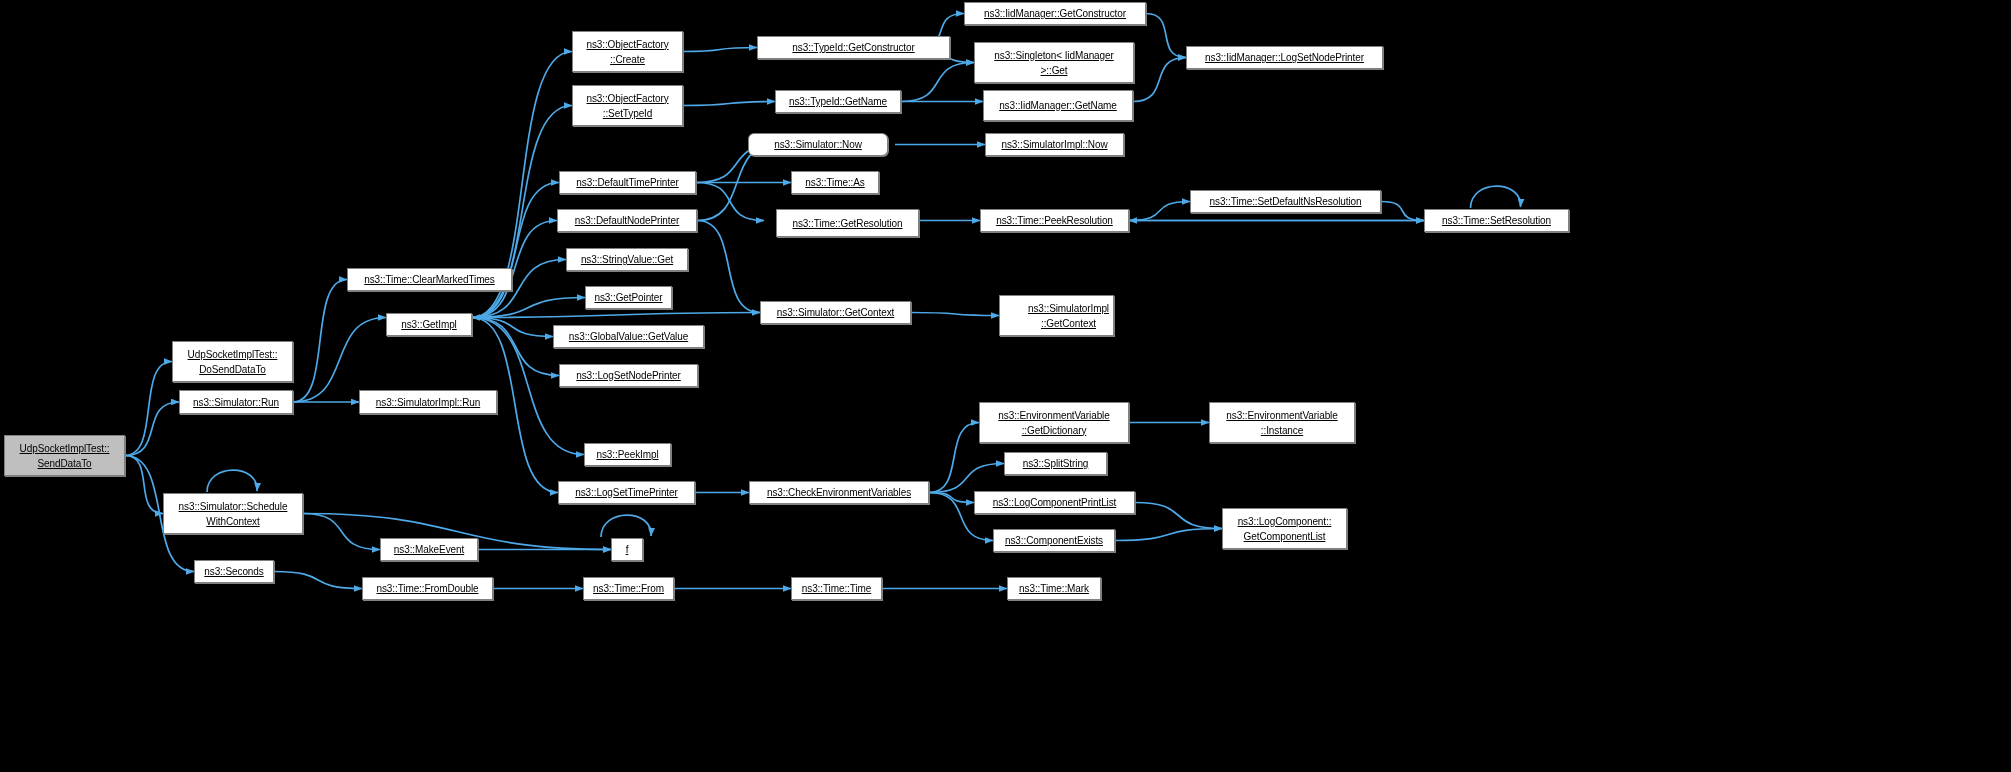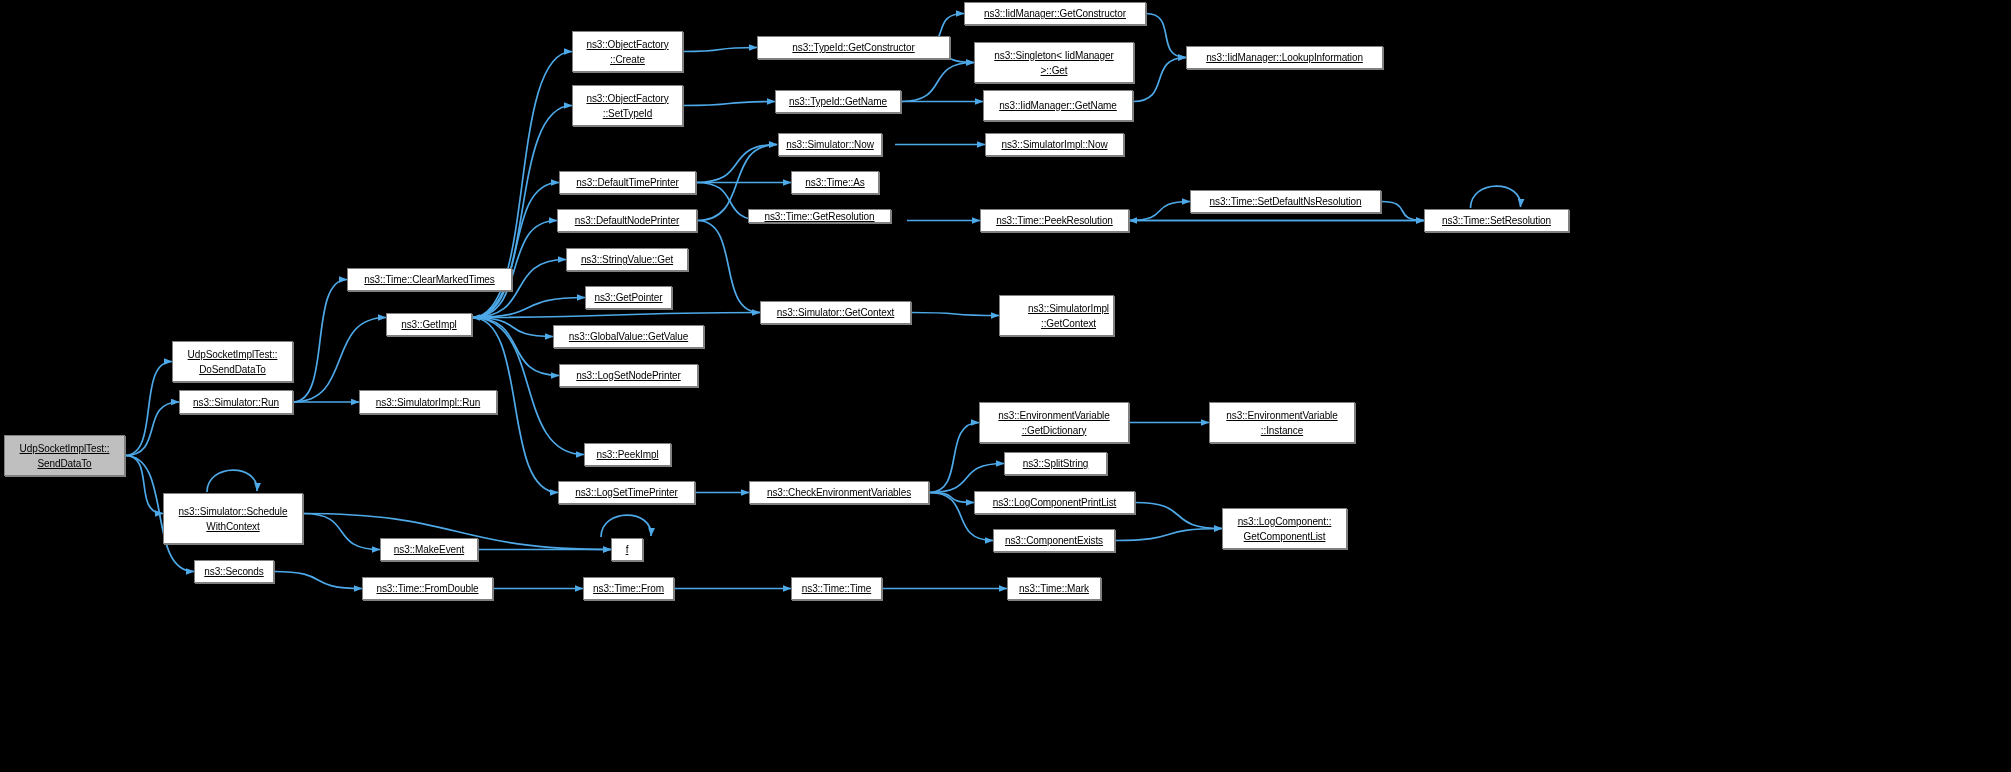--- a/index.html
+++ b/index.html
@@ -113,21 +113,21 @@
         <path d="M1470.5,208 C1470.5,179 1522.5,179 1520.5,207" fill="none" stroke="#4ea9e8" stroke-width="1.7" marker-end="url(#arrow)"></path>
         <path d="M1424,220.5 L1129,220.5" fill="none" stroke="#4ea9e8" stroke-width="1.7" marker-end="url(#arrow)"></path>
       </g>
   </svg>
   <div id="node-layer">
       <div class="node current" style="left: 4px; top: 435px; width: 121px; height: 41px;">UdpSocketImplTest::
 SendDataTo</div>
       <div class="node" style="left: 172px; top: 341px; width: 121px; height: 41px;">UdpSocketImplTest::
 DoSendDataTo</div>
       <div class="node" style="left: 179px; top: 390px; width: 114px; height: 24px;">ns3::Simulator::Run</div>
-      <div class="node" style="left: 163px; top: 493px; width: 140px; height: 51px;">ns3::Simulator::Schedule
+      <div class="node" style="left: 163px; top: 493px; width: 140px; height: 41px;">ns3::Simulator::Schedule
 WithContext</div>
       <div class="node" style="left: 194px; top: 560px; width: 80px; height: 23px;">ns3::Seconds</div>
       <div class="node" style="left: 347px; top: 268px; width: 165px; height: 23px;">ns3::Time::ClearMarkedTimes</div>
       <div class="node" style="left: 386px; top: 306px; width: 86px; height: 23px; margin-top: 7px;">ns3::GetImpl</div>
       <div class="node" style="left: 359px; top: 390px; width: 138px; height: 24px;">ns3::SimulatorImpl::Run</div>
       <div class="node" style="left: 380px; top: 538px; width: 98px; height: 23px;">ns3::MakeEvent</div>
       <div class="node" style="left: 362px; top: 577px; width: 131px; height: 23px; text-align: center;">ns3::Time::FromDouble</div>
       <div class="node" style="left: 572px; top: 31px; width: 111px; height: 41px;">ns3::ObjectFactory
 ::Create</div>
       <div class="node" style="left: 572px; top: 85px; width: 111px; height: 41px;">ns3::ObjectFactory
@@ -137,41 +137,41 @@
       <div class="node" style="left: 566px; top: 248px; width: 122px; height: 23px;">ns3::StringValue::Get</div>
       <div class="node" style="left: 585px; top: 286px; width: 87px; height: 23px;">ns3::GetPointer</div>
       <div class="node" style="left: 553px; top: 325px; width: 151px; height: 23px;">ns3::GlobalValue::GetValue</div>
       <div class="node" style="left: 559px; top: 364px; width: 139px; height: 23px;">ns3::LogSetNodePrinter</div>
       <div class="node" style="left: 584px; top: 443px; width: 87px; height: 23px;">ns3::PeekImpl</div>
       <div class="node" style="left: 558px; top: 481px; width: 137px; height: 23px;">ns3::LogSetTimePrinter</div>
       <div class="node" style="left: 611px; top: 538px; width: 32px; height: 23px;">f</div>
       <div class="node" style="left: 583px; top: 577px; width: 91px; height: 23px;">ns3::Time::From</div>
       <div class="node" style="left: 757px; top: 36px; width: 193px; height: 23px;">ns3::TypeId::GetConstructor</div>
       <div class="node" style="left: 775px; top: 90px; width: 126px; height: 23px;">ns3::TypeId::GetName</div>
-      <div class="node" style="left: 778px; top: 133px; width: 104px; height: 23px;">ns3::Simulator::Now</div>
+      <div class="node" style="left: 748px; top: 133px; width: 140px; height: 23px; border-radius: 6px;">ns3::Simulator::Now</div>
       <div class="node" style="left: 791px; top: 171px; width: 88px; height: 23px;">ns3::Time::As</div>
-      <div class="node" style="left: 748px; top: 209px; width: 143px; height: 14px;">ns3::Time::GetResolution</div>
+      <div class="node" style="left: 776px; top: 209px; width: 143px; height: 28px;">ns3::Time::GetResolution</div>
       <div class="node" style="left: 760px; top: 301px; width: 151px; height: 23px;">ns3::Simulator::GetContext</div>
       <div class="node" style="left: 749px; top: 481px; width: 180px; height: 23px;">ns3::CheckEnvironmentVariables</div>
       <div class="node" style="left: 791px; top: 577px; width: 91px; height: 23px;">ns3::Time::Time</div>
       <div class="node" style="left: 964px; top: 2px; width: 182px; height: 23px;">ns3::IidManager::GetConstructor</div>
       <div class="node" style="left: 974px; top: 42px; width: 160px; height: 41px;">ns3::Singleton&lt; IidManager
 &gt;::Get</div>
       <div class="node" style="left: 983px; top: 90px; width: 150px; height: 31px;">ns3::IidManager::GetName</div>
       <div class="node" style="left: 985px; top: 133px; width: 139px; height: 23px;">ns3::SimulatorImpl::Now</div>
       <div class="node" style="left: 980px; top: 209px; width: 149px; height: 23px;">ns3::Time::PeekResolution</div>
       <div class="node" style="left: 999px; top: 295px; width: 115px; height: 41px; padding-left: 24px;">ns3::SimulatorImpl
 ::GetContext</div>
       <div class="node" style="left: 979px; top: 402px; width: 150px; height: 41px;">ns3::EnvironmentVariable
 ::GetDictionary</div>
       <div class="node" style="left: 1004px; top: 452px; width: 103px; height: 23px;">ns3::SplitString</div>
       <div class="node" style="left: 974px; top: 491px; width: 161px; height: 23px;">ns3::LogComponentPrintList</div>
       <div class="node" style="left: 993px; top: 529px; width: 122px; height: 23px;">ns3::ComponentExists</div>
       <div class="node" style="left: 1007px; top: 577px; width: 94px; height: 23px;">ns3::Time::Mark</div>
-      <div class="node" style="left: 1186px; top: 46px; width: 197px; height: 23px;">ns3::IidManager::LookupInformation</div>
+      <div class="node" style="left: 1186px; top: 46px; width: 197px; height: 23px;">ns3::IidManager::LogSetNodePrinter</div>
       <div class="node" style="left: 1190px; top: 190px; width: 191px; height: 23px;">ns3::Time::SetDefaultNsResolution</div>
       <div class="node" style="left: 1424px; top: 209px; width: 145px; height: 23px;">ns3::Time::SetResolution</div>
       <div class="node" style="left: 1209px; top: 402px; width: 146px; height: 41px;">ns3::EnvironmentVariable
 ::Instance</div>
       <div class="node" style="left: 1222px; top: 508px; width: 125px; height: 41px;">ns3::LogComponent::
 GetComponentList</div>
     </div>
 </div>
 
 </body></html>

